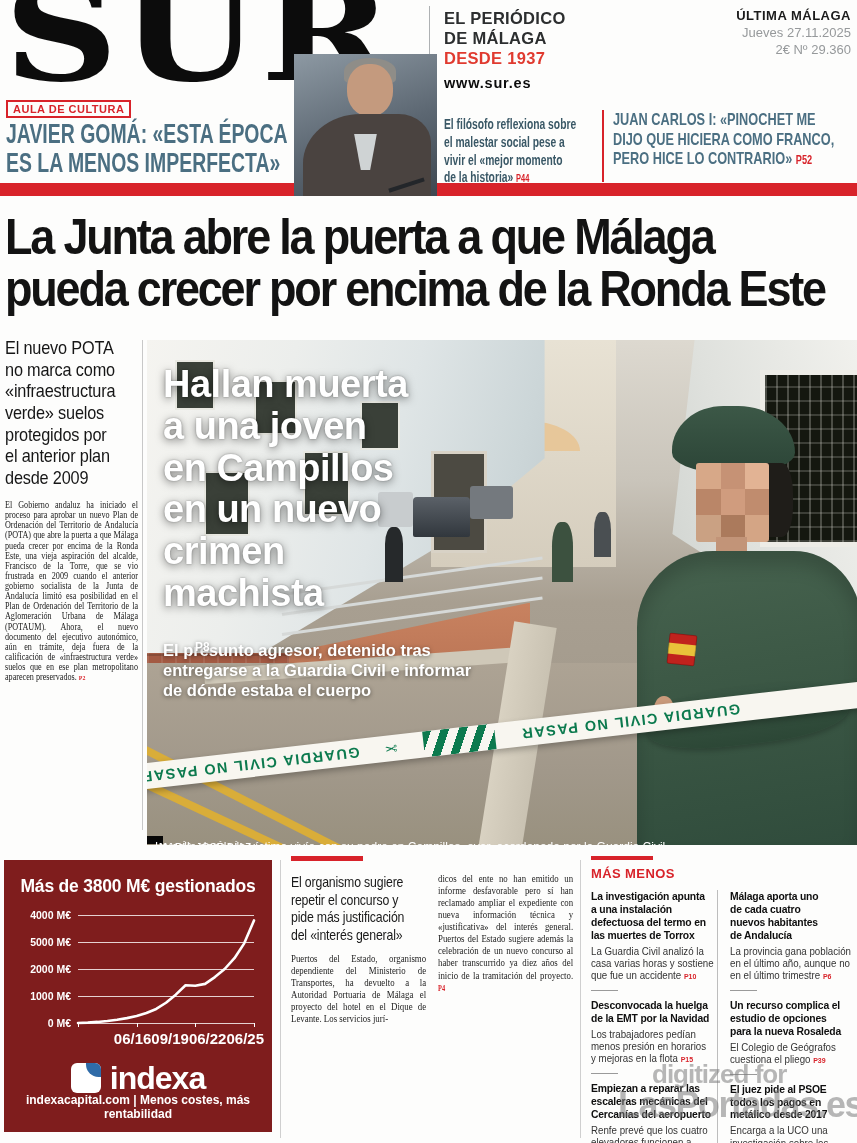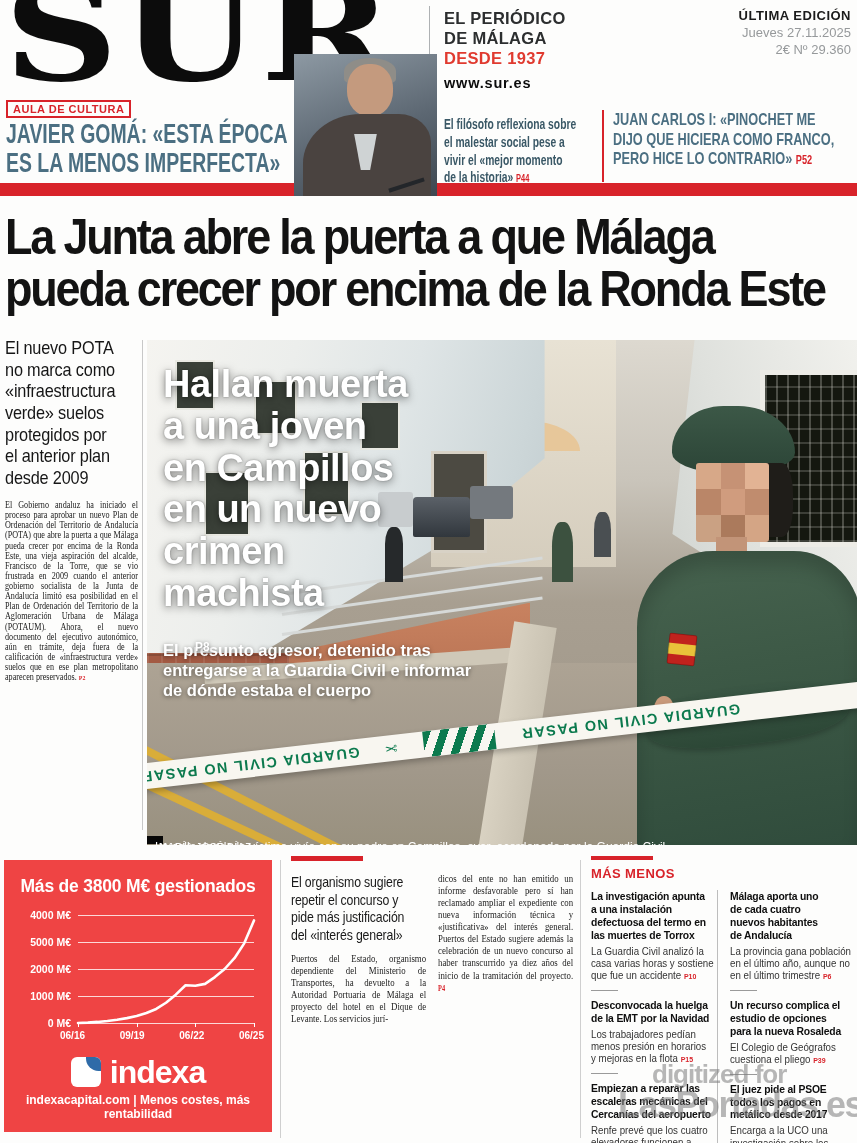--- a/index.html
+++ b/index.html
@@ -136,21 +136,21 @@
   .bvr1{left:280px;} .bvr2{left:580px;}
 
   
   .ad{position:absolute;left:4px;top:860px;width:268px;height:272px;color:#fff;}
   .ad-title{text-align:center;font-size:17.5px;font-weight:bold;margin-top:16px;letter-spacing:-.2px;}
   .ad-plot{position:relative;margin:18px 18px 0 74px;height:108px;}
   .gl{position:absolute;left:0;right:0;height:1px;background:rgba(255,255,255,.8);}
   .tickmark{position:absolute;width:1px;height:4px;background:#fff;top:108px;}
   .ylab{position:absolute;right:calc(100% + 7px);transform:translateY(-50%);font-size:10.5px;
         font-weight:bold;white-space:nowrap;}
-  .ad-x{display:flex;justify-content:space-between;margin:7px 8px 0 56px;font-size:10px;font-weight:bold;}
+  .ad-x{display:flex;justify-content:flex-end;margin:7px 8px 0 56px;font-size:15px;font-weight:bold;}
   .ad-logo{display:flex;align-items:center;justify-content:center;gap:9px;margin-top:15px;}
   .ad-logo-icon{width:30px;height:30px;background:#fff;border-radius:6px;position:relative;overflow:hidden;}
   .ad-logo-icon::after{content:"";position:absolute;right:-38%;top:-38%;width:86%;height:86%;
         border-radius:50%;}
   .ad-logo-text{font-size:32px;font-weight:bold;letter-spacing:-1px;line-height:1;}
   .ad-footer{position:absolute;bottom:11px;width:100%;text-align:center;font-size:12px;font-weight:bold;}
 
   
   .ports{position:absolute;left:291px;top:856px;width:281px;}
   .p-rule{width:72px;height:5px;background:#d8232a;}
@@ -187,21 +187,21 @@
 
   <div class="logo">SUR</div>
   <div class="mast-rule"></div>
   <div class="tagline">
     <div>EL PERIÓDICO</div>
     <div>DE MÁLAGA</div>
     <div class="since">DESDE 1937</div>
     <div class="website">www.sur.es</div>
   </div>
   <div class="edition-box">
-    <div class="edition">ÚLTIMA EDICIÓN</div>
+    <div class="edition">ÚLTIMA MÁLAGA</div>
     <div class="ed-date">Jueves 27.11.2025</div>
     <div class="ed-price">2€  Nº 29.360</div>
   </div>
 
   <div class="kicker">AULA DE CULTURA</div>
   <div class="culture-h pre">JAVIER GOMÁ: «ESTA ÉPOCA
 ES LA MENOS IMPERFECTA»</div>
   <div class="goma">
     <div class="g-hair"></div>
     <div class="g-head"></div>
@@ -303,21 +303,21 @@
       </div>
     <div class="caption">
         <span>La calle donde la víctima vivía con su padre en Campillos, ayer, acordonada por la Guardia Civil.</span>
         <span class="credit">MARÍA JOSÉ DÍAZ</span>
       </div>
   </div>
 
   <div class="bvr bvr1"></div>
   <div class="bvr bvr2"></div>
 
-  <div class="ad" id="ad-box" style="background: #ef4444;">
+  <div class="ad" id="ad-box" style="background: #7f1d1d;">
     <div class="ad-title">Más de 3800 M€ gestionados</div>
     <div class="ad-plot">
       <div class="gl" style="top:0;"></div>
       <div class="gl" style="top:27px;"></div>
       <div class="gl" style="top:54px;"></div>
       <div class="gl" style="top:81px;"></div>
       <div class="gl" style="top:108px;"></div>
       <div class="tickmark" style="left:0;"></div>
       <div class="tickmark" style="left:33.3%;"></div>
       <div class="tickmark" style="left:66.6%;"></div>

